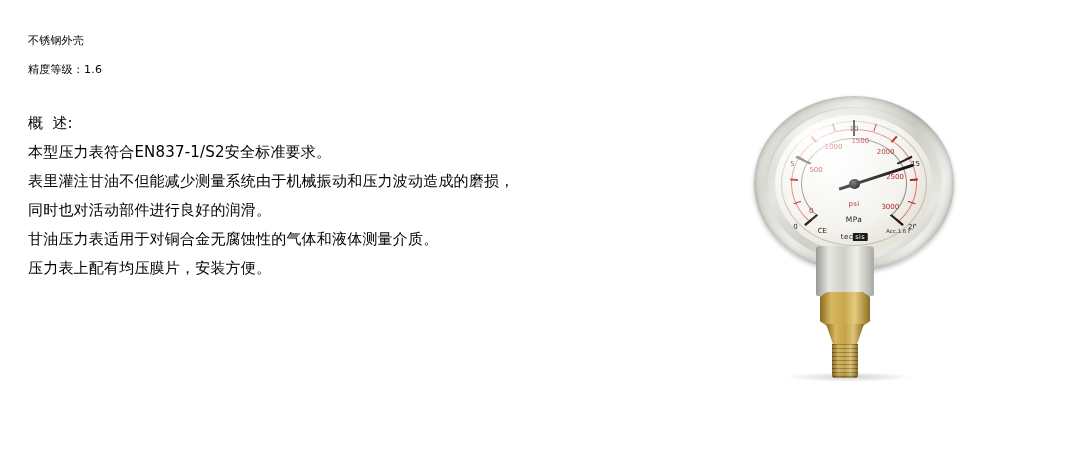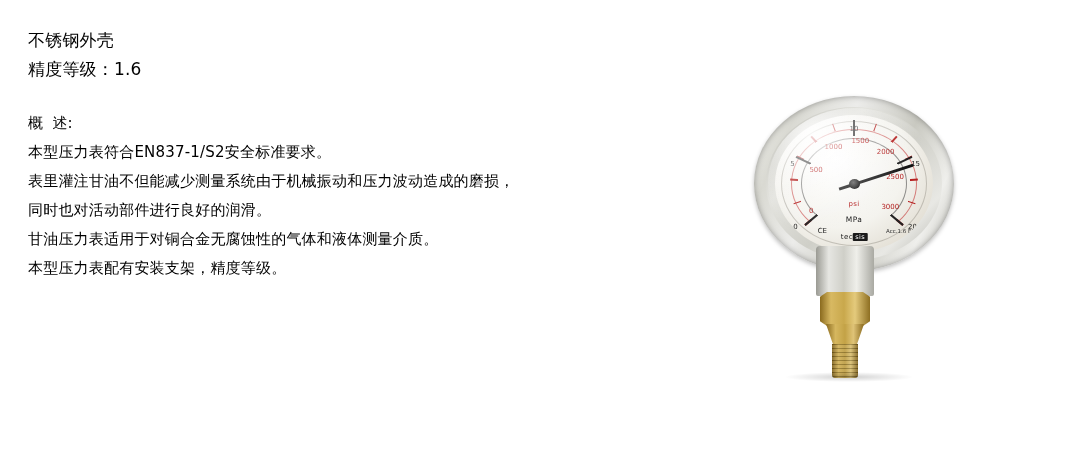--- a/index.html
+++ b/index.html
@@ -22,21 +22,21 @@
   }
 
   .text-col {
     position: absolute;
     left: 28px;
     top: 26px;
     width: 700px;
   }
 
   .spec-line {
-    font-size: 17px;
+    font-size: 11px;
     line-height: 29px;
     white-space: pre;
     letter-spacing: 0.2px;
   }
 
   .gap {
     height: 24px;
   }
 
   .section-head {
@@ -337,21 +337,21 @@
     <div class="spec-line">精度等级：1.6</div>
 
     <div class="gap"></div>
 
     <div class="section-head">概  述:</div>
 
     <div class="body-line">本型压力表符合EN837-1/S2安全标准要求。</div>
     <div class="body-line">表里灌注甘油不但能减少测量系统由于机械振动和压力波动造成的磨损，</div>
     <div class="body-line">同时也对活动部件进行良好的润滑。</div>
     <div class="body-line">甘油压力表适用于对铜合金无腐蚀性的气体和液体测量介质。</div>
-    <div class="body-line">本型压力表配有安装支架，精度等级。</div>
+    <div class="body-line">压力表上配有均压膜片，安装方便。</div>
   </div>
 
   <div class="gauge-figure">
     <div class="gauge-body">
       <div class="bezel"></div>
       <div class="bezel-inner"></div>
 
       <div class="dial">
         <div class="dial-ring"></div>
         <div class="scale-red"></div>

